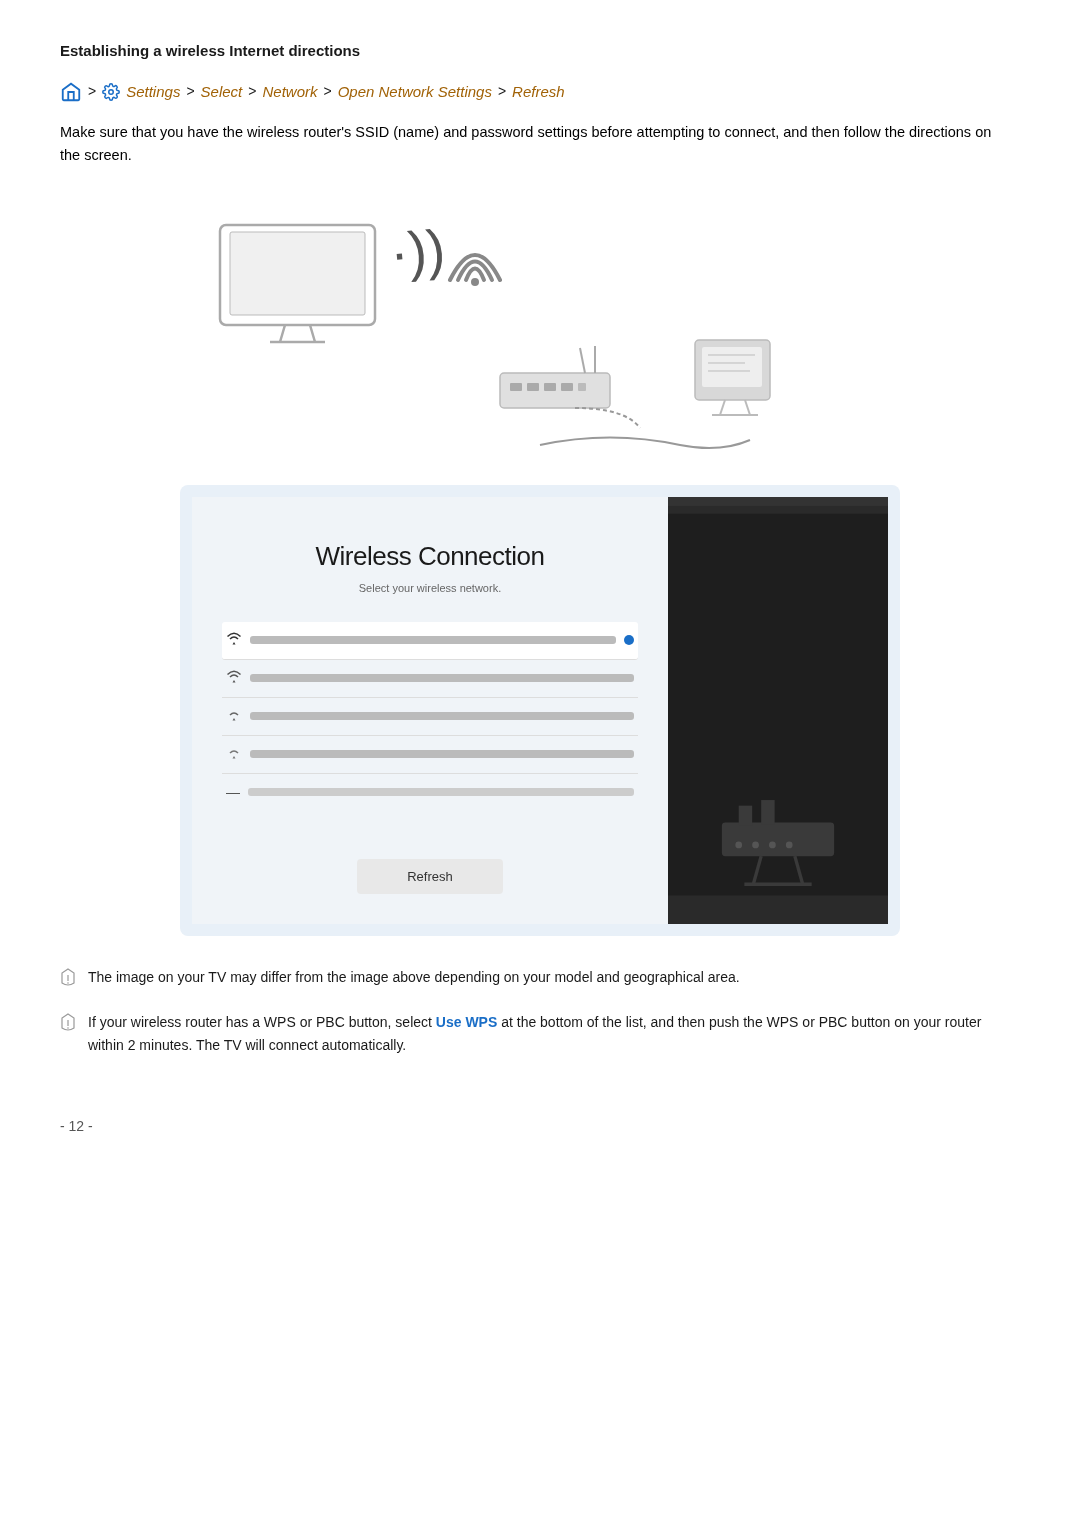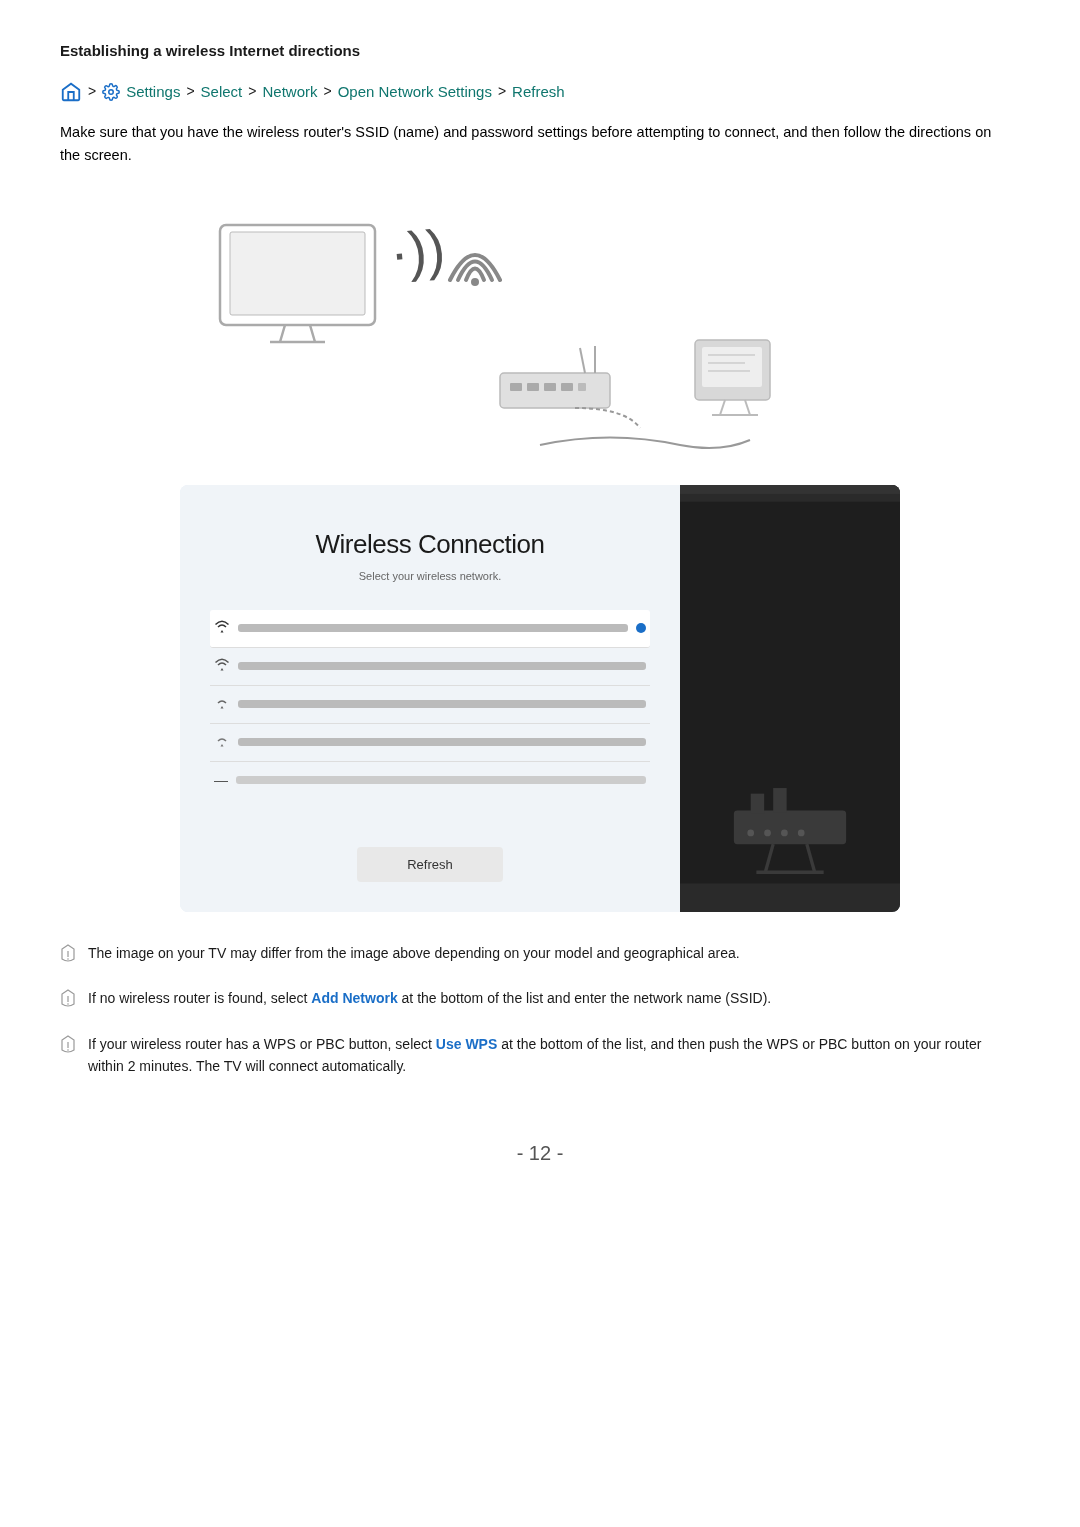--- a/index.html
+++ b/index.html
@@ -31,22 +31,23 @@
     }
     .breadcrumb-home-icon {
       width: 22px;
       height: 22px;
     }
     .breadcrumb-separator {
       color: #1a1a1a;
       font-size: 14px;
     }
     .breadcrumb-item {
-      color: #0f766e;
+      color: #a16207;
       font-size: 15px;
+      font-style: italic;
     }
 
     .description {
       font-size: 14.5px;
       color: #000000;
       margin-bottom: 28px;
       max-width: 950px;
       line-height: 1.6;
     }
 
@@ -58,21 +59,21 @@
       position: relative;
       height: 280px;
     }
 
     
     .ui-panel {
       background: #e8f0f8;
       border-radius: 8px;
       margin: 0 auto 30px auto;
       width: 720px;
-      padding: 0;
+      padding: 12px;
       overflow: hidden;
       display: flex;
       position: relative;
     }
 
     .ui-panel-left {
       flex: 1;
       padding: 40px 30px 30px 30px;
       background: #f0f4f8;
     }
@@ -179,23 +180,23 @@
       margin-top: 2px;
       flex-shrink: 0;
     }
 
     .link-text {
       color: #1a6ec7;
       font-weight: 600;
     }
 
     .page-number {
-      text-align: center;
+      text-align: left;
       margin-top: 60px;
-      font-size: 20px;
+      font-size: 14px;
       color: #555;
     }
 
     
     .tv-svg { width: 180px; height: 130px; }
   </style>
 </head>
 <body>
 
 <h1 class="page-title">Establishing a wireless Internet directions</h1>
@@ -377,32 +378,20 @@
     <span class="note-icon">
       <svg width="16" height="20" viewBox="0 0 16 20" fill="none">
         <path d="M8 1 L14 5 L14 15 Q8 19 2 15 L2 5 Z" stroke="#999" stroke-width="1.2" fill="none"></path>
         <line x1="8" y1="7" x2="8" y2="13" stroke="#999" stroke-width="1.2"></line>
         <circle cx="8" cy="15" r="0.8" fill="#999"></circle>
       </svg>
     </span>
     <span>The image on your TV may differ from the image above depending on your model and geographical area.</span>
   </div>
 
-  <div class="note-item">
-    <span class="note-icon">
-      <svg width="16" height="20" viewBox="0 0 16 20" fill="none">
-        <path d="M8 1 L14 5 L14 15 Q8 19 2 15 L2 5 Z" stroke="#999" stroke-width="1.2" fill="none"></path>
-        <line x1="8" y1="7" x2="8" y2="13" stroke="#999" stroke-width="1.2"></line>
-        <circle cx="8" cy="15" r="0.8" fill="#999"></circle>
-      </svg>
-    </span>
-    <span>
-      <span>If no wireless router is found, select </span><span class="link-text">Add Network</span><span> at the bottom of the list and enter the network name (SSID).</span>
-    </span>
-  </div>
 
   <div class="note-item">
     <span class="note-icon">
       <svg width="16" height="20" viewBox="0 0 16 20" fill="none">
         <path d="M8 1 L14 5 L14 15 Q8 19 2 15 L2 5 Z" stroke="#999" stroke-width="1.2" fill="none"></path>
         <line x1="8" y1="7" x2="8" y2="13" stroke="#999" stroke-width="1.2"></line>
         <circle cx="8" cy="15" r="0.8" fill="#999"></circle>
       </svg>
     </span>
     <span>

